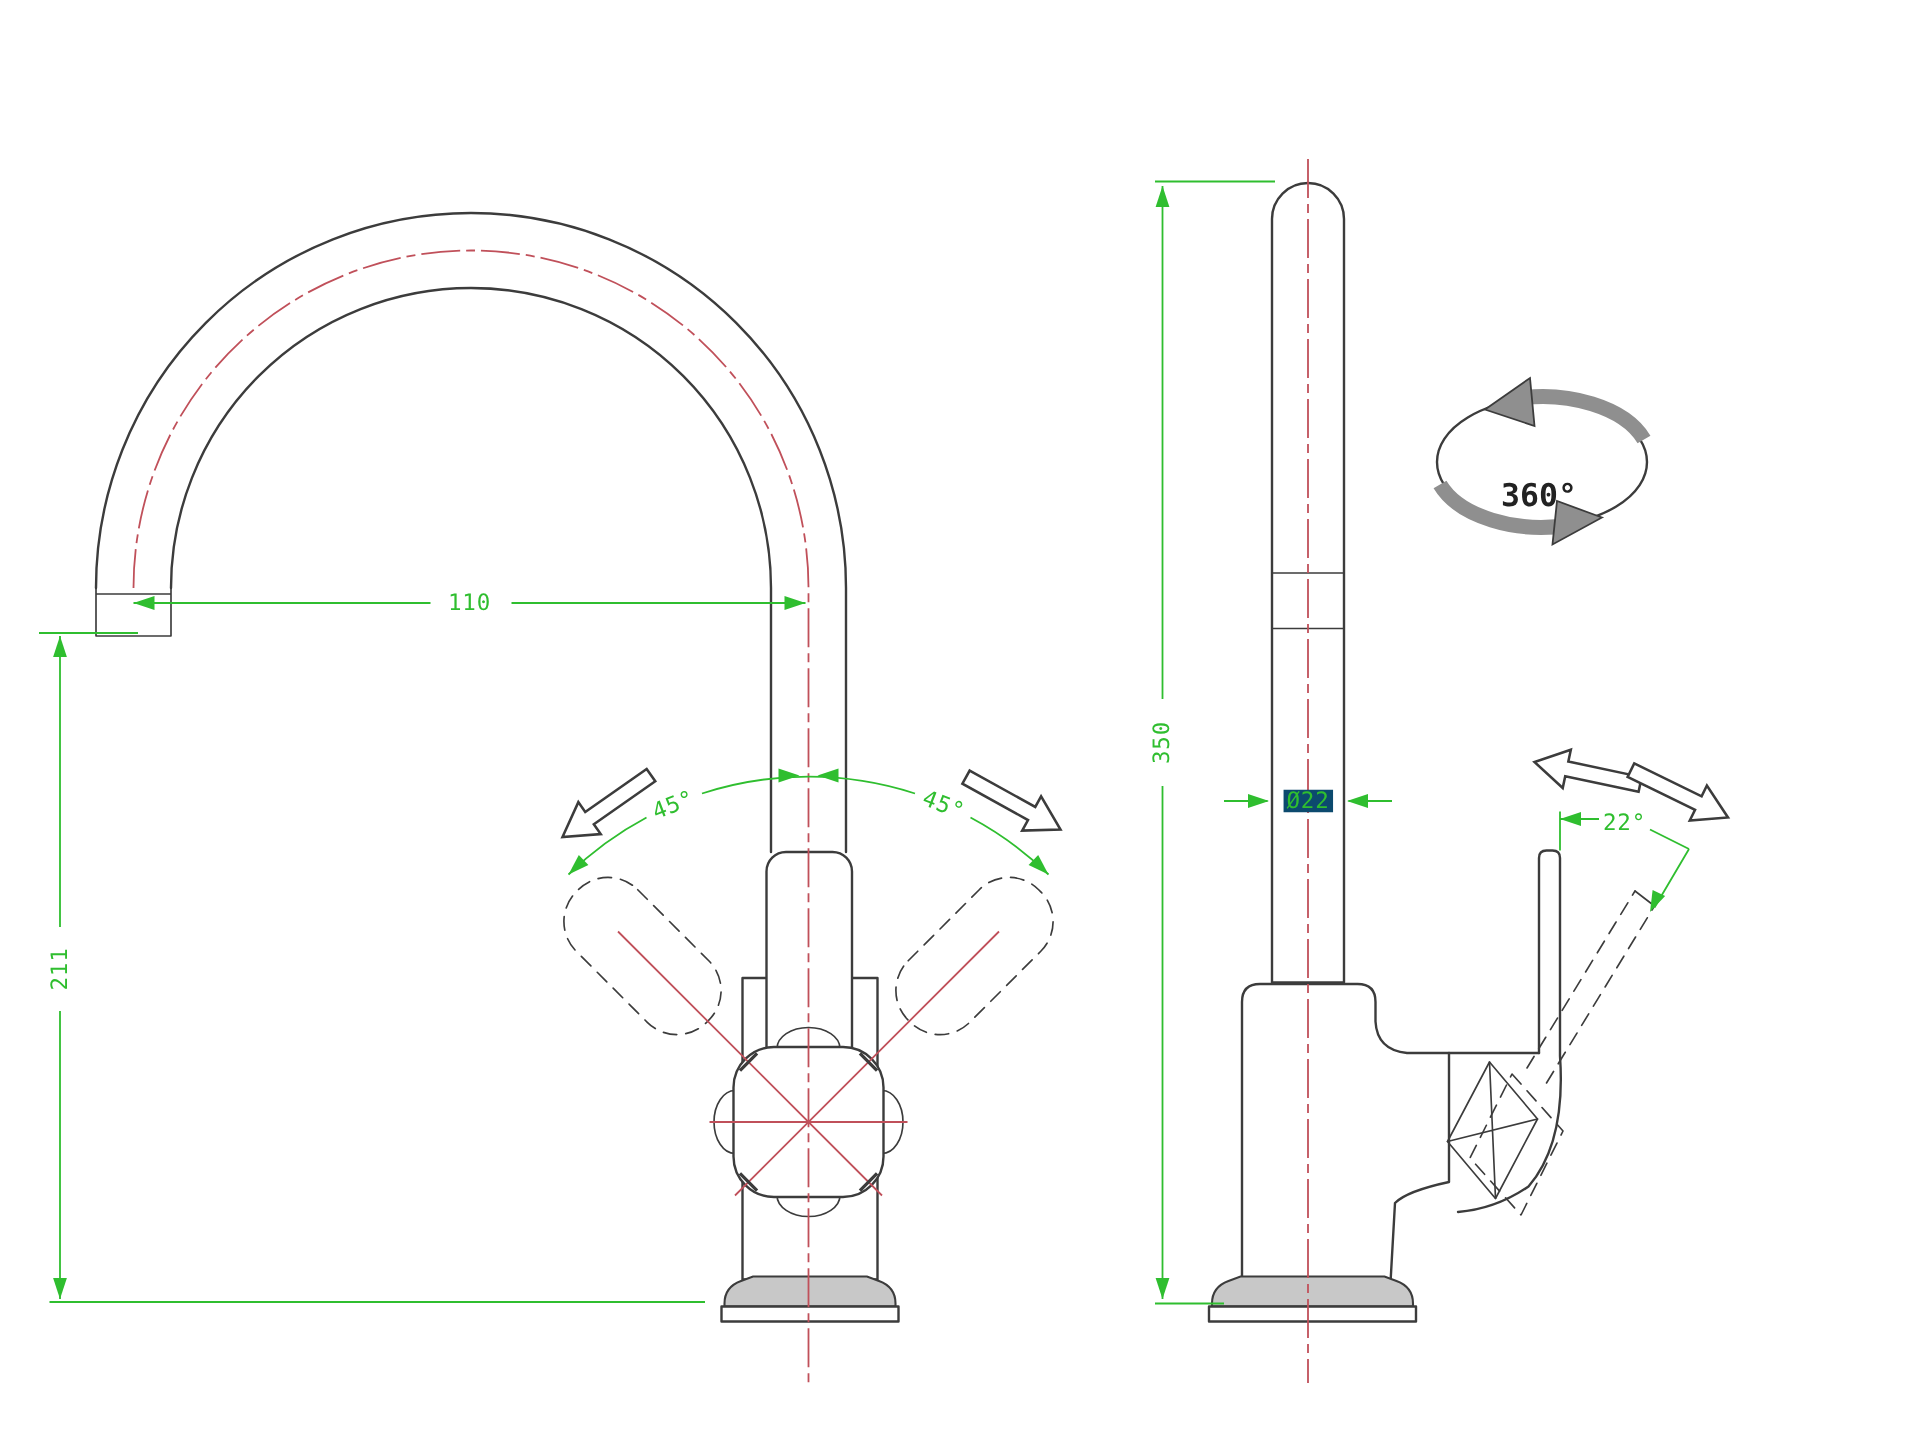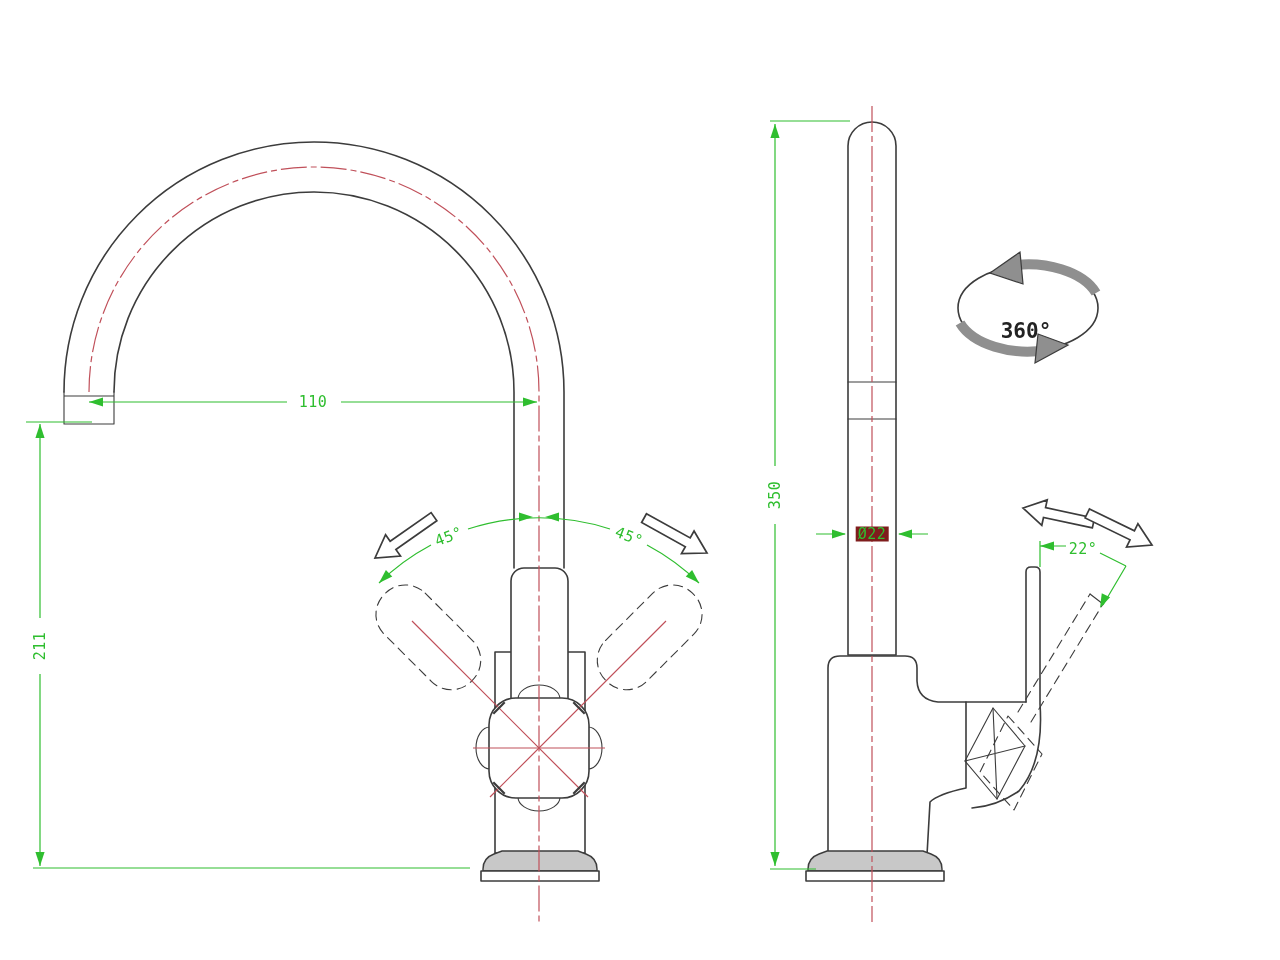--- a/index.html
+++ b/index.html
@@ -25,21 +25,21 @@
   .gfill{fill:var(--dimension);stroke:none;}
   .gray{fill:var(--basefill);stroke:var(--line);stroke-width:1.4;}
   .band{stroke:var(--arrowgray);stroke-width:10;fill:none;}
   .ghead{fill:var(--arrowgray);stroke:var(--line);stroke-width:1.2;}
   .warrow{fill:#ffffff;stroke:var(--line);stroke-width:1.7;}
   .tick{stroke:var(--line);stroke-width:2.2;}
 
   
   .dim{position:absolute;transform:translate(-50%,-50%);color:var(--dimension);
        font-size:15px;letter-spacing:.5px;white-space:nowrap;line-height:1;}
-  .dim.bg{background:#7f1d1d;padding:0 2px;}
+  .dim.bg{background:#0c4a6e;padding:0 2px;}
   .rot90 {transform:translate(-50%,-50%) rotate(-90deg);}
   .tiltL {transform:translate(-50%,-50%) rotate(-21deg);}
   .tiltR {transform:translate(-50%,-50%) rotate(21deg);}
   .black360{color:#222;font-size:21px;font-weight:600;letter-spacing:0;}
 </style>
 </head>
 <body>
 
 <div class="canvas">
 

